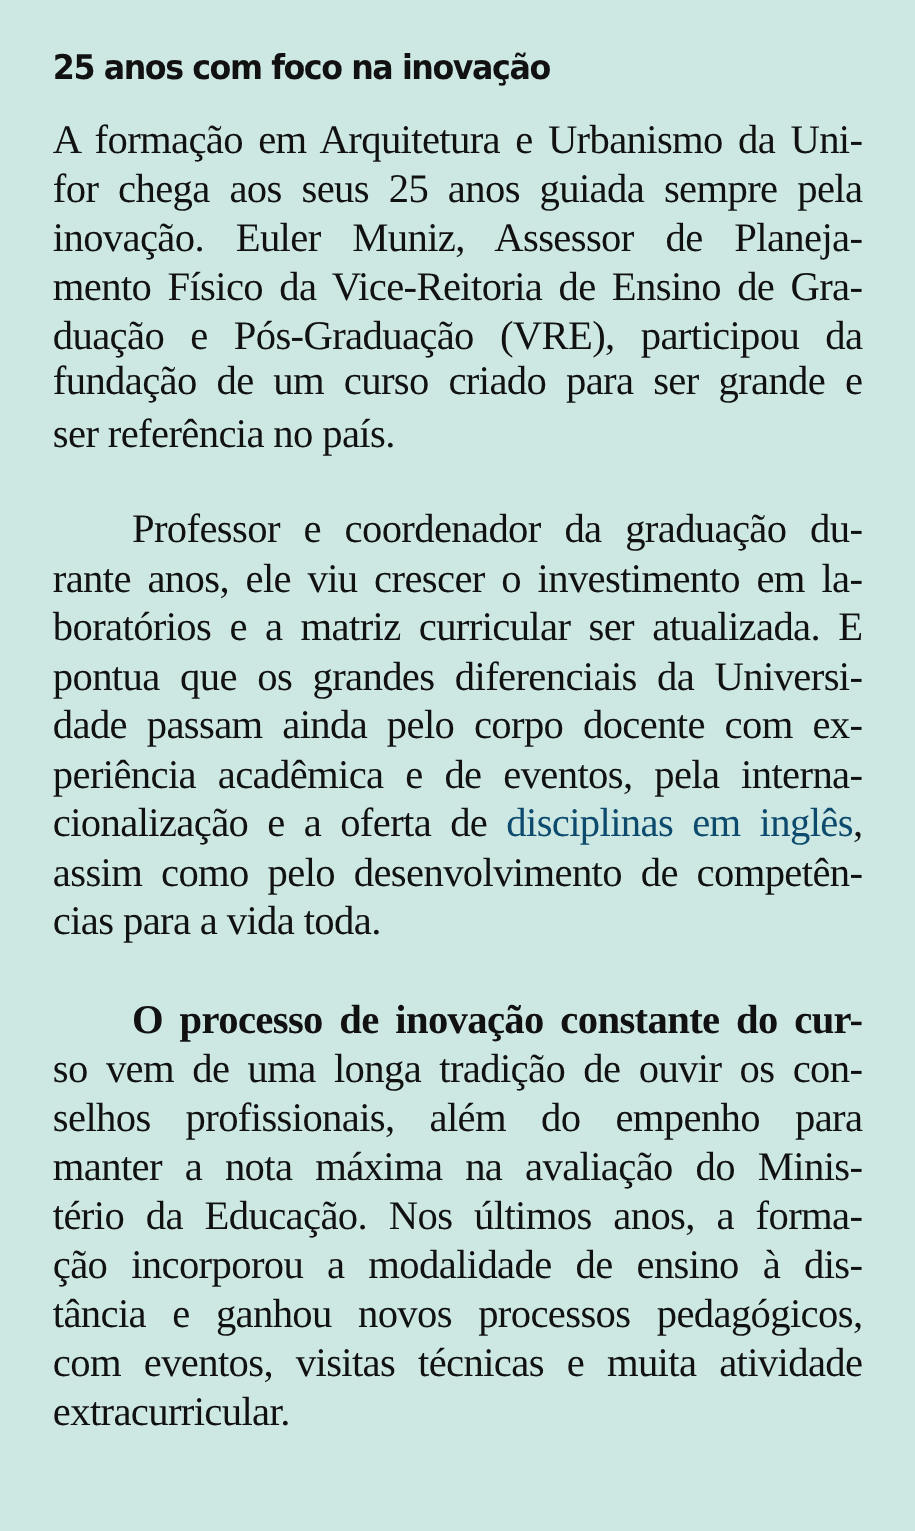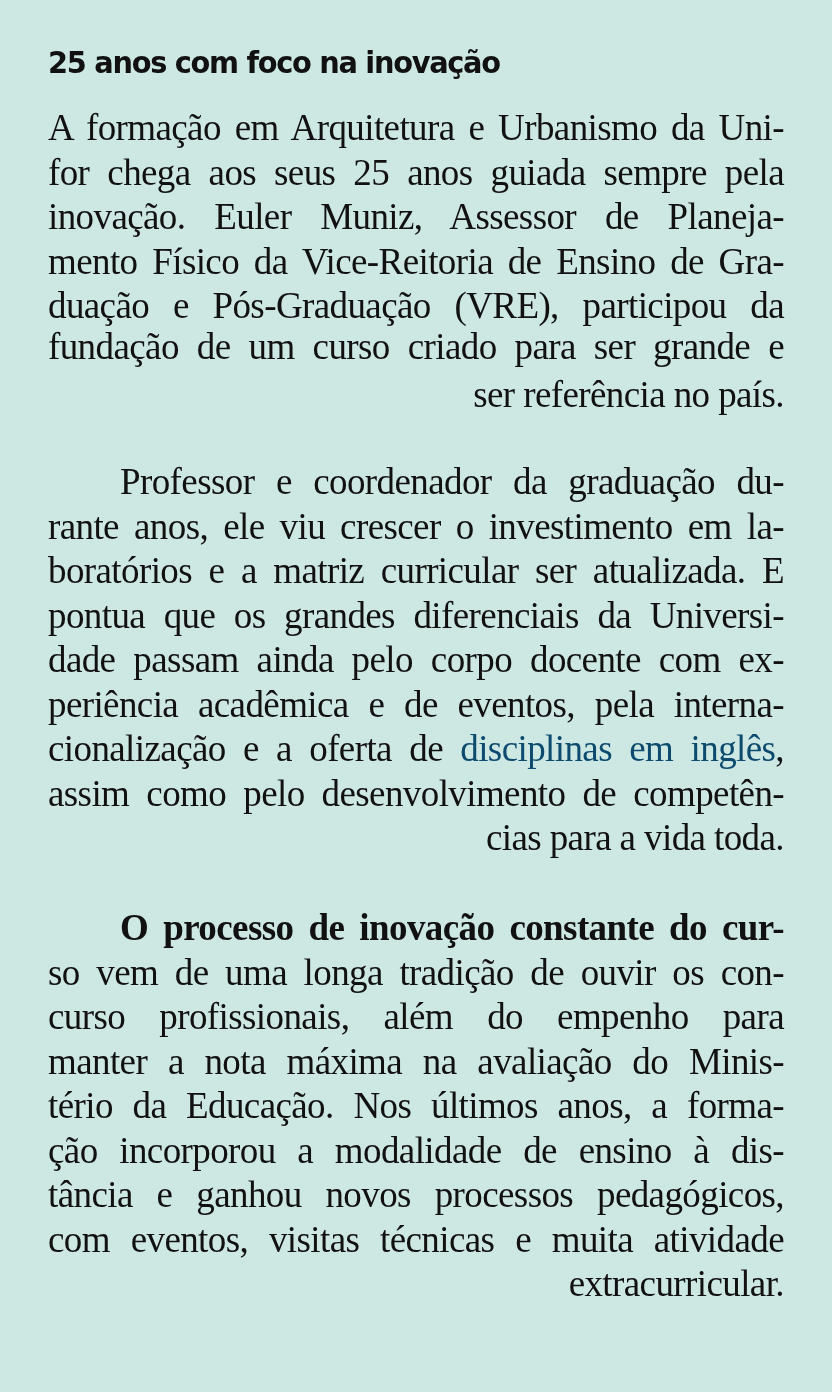--- a/index.html
+++ b/index.html
@@ -24,21 +24,20 @@
     transform-origin: left center;
   }
   .line {
     position: absolute; left: 0; width: 736px;
     font-family: "Liberation Serif", serif;
     font-size: 37px;
     line-height: 44px;
     white-space: nowrap;
     letter-spacing: -0.6px;
     transform-origin: left center;
-    text-align: right;
   }
   .line.just { text-align: justify; text-align-last: justify; white-space: normal; }
   .line.indent { padding-left: 72px; width: 664px; }
   b { font-weight: normal; }
   .link { color: #0c4a6e; }
 </style>
 </head>
 <body>
 
 <div class="article">
@@ -60,21 +59,21 @@
         <div class="line just" style="top: 593.5px;"><span>pontua que os grandes diferenciais da Universi-</span></div>
         <div class="line just" style="top: 638px;"><span>dade passam ainda pelo corpo docente com ex-</span></div>
         <div class="line just" style="top: 682.5px;"><span>periência acadêmica e de eventos, pela interna-</span></div>
         <div class="line just" style="top: 727px;"><span>cionalização e a oferta de </span><span class="link">disciplinas em inglês</span><span>,</span></div>
         <div class="line just" style="top: 771.5px;"><span>assim como pelo desenvolvimento de competên-</span></div>
         <div class="line" style="top: 816px;"><span>cias para a vida toda.</span></div>
       </div>
       <div>
         <div class="line just indent" style="top: 906px; font-weight: bold;"><span>O processo de inovação constante do cur-</span></div>
         <div class="line just" style="top: 950.5px;"><span>so vem de uma longa tradição de </span><b>ouvir os con-</b></div>
-        <div class="line just" style="top: 995px;"><b>curso profissionais</b><span>, além do empenho para</span></div>
+        <div class="line just" style="top: 995px;"><b>selhos profissionais</b><span>, além do empenho para</span></div>
         <div class="line just" style="top: 1039.5px;"><span>manter a </span><b>nota máxima na avaliação do Minis-</b></div>
         <div class="line just" style="top: 1084px;"><b>tério da Educação</b><span>. Nos últimos anos, a forma-</span></div>
         <div class="line just" style="top: 1128.5px;"><span>ção incorporou a modalidade de ensino à dis-</span></div>
         <div class="line just" style="top: 1173px;"><span>tância e ganhou novos processos pedagógicos,</span></div>
         <div class="line just" style="top: 1217.5px;"><span>com eventos, visitas técnicas e muita atividade</span></div>
         <div class="line" style="top: 1262px;"><span>extracurricular.</span></div>
       </div>
     </div>
 </div>
 

